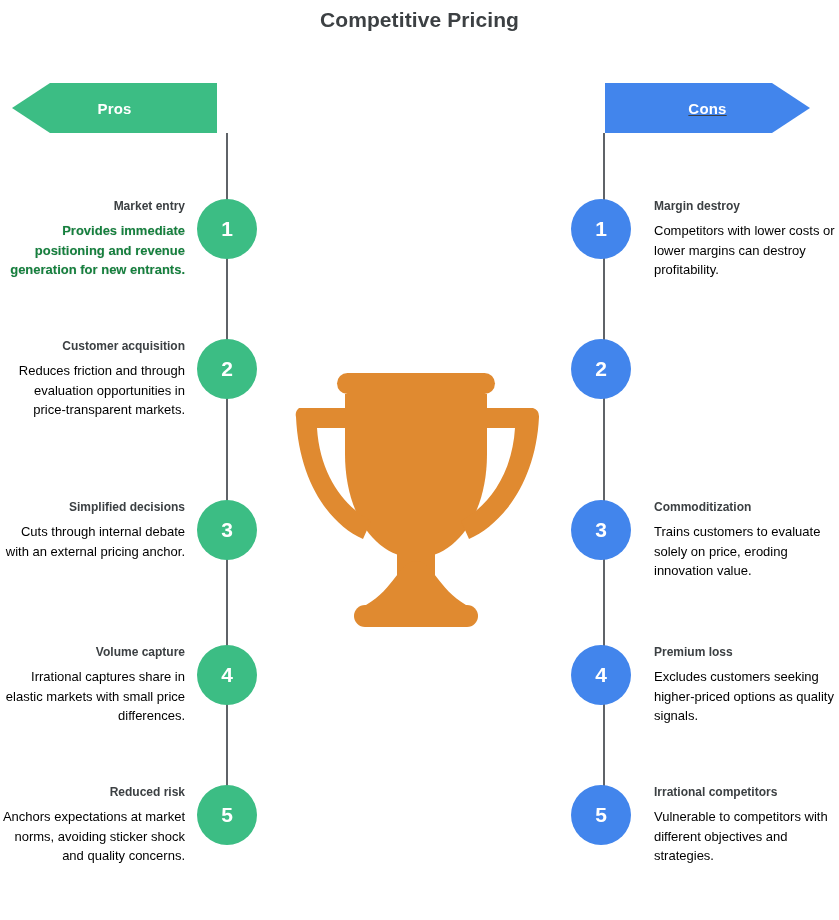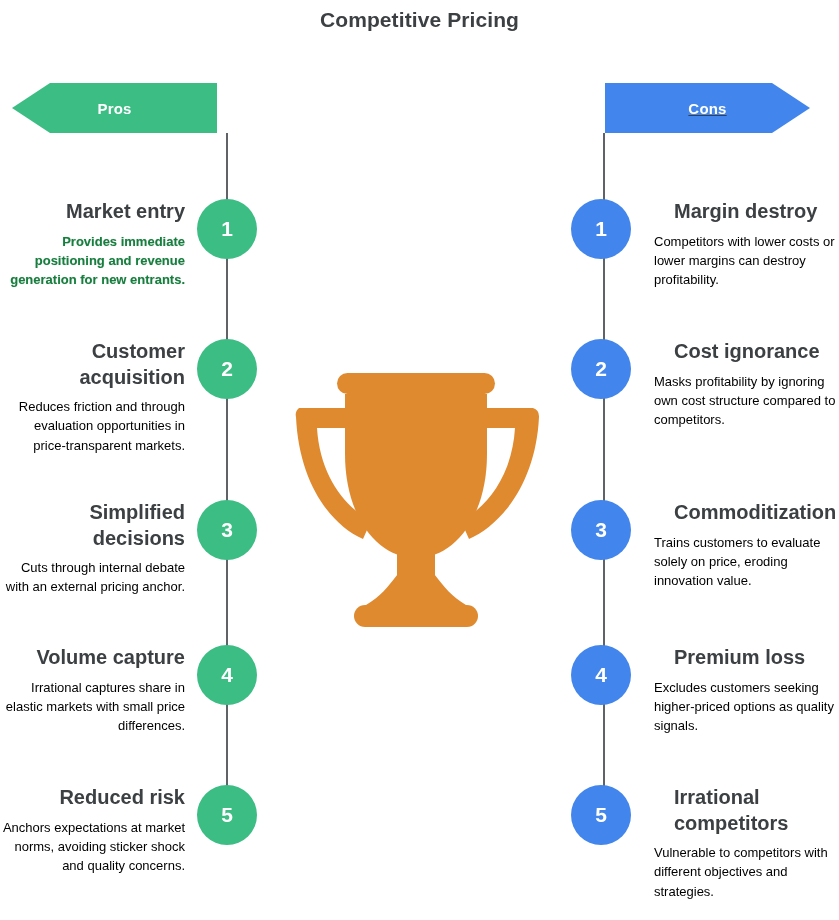--- a/index.html
+++ b/index.html
@@ -102,26 +102,25 @@
   .marker-blue  { background: #4285ec; }
 
   .row-left .marker  { margin-left: 10px; }
   .row-right .marker { margin-right: 23px; }
 
   .text-block { width: 185px; }
   .row-left  .text-block { text-align: right; padding-right: 2px; }
   .row-right .text-block { text-align: left; }
 
   .item-title {
-    font-size: 20px;
+    font-size: 12px;
     font-weight: bold;
     color: #3c4043;
     line-height: 1.28;
     margin: 0 0 7px 0;
-    padding-left: 20px;
   }
   .item-desc {
     font-size: 13px;
     line-height: 1.48;
     color: #000000;
     margin: 0;
   }
   .item-desc.emphasis {
     color: #15803d;
     font-weight: bold;
@@ -205,24 +204,20 @@
 <div class="row row-right" style="top:199px">
   <div class="marker marker-blue">1</div>
   <div class="text-block">
     <div class="item-title">Margin destroy</div>
     <div class="item-desc">Competitors with lower costs or lower margins can destroy profitability.</div>
   </div>
 </div>
 
 <div class="row row-right" style="top:339px">
   <div class="marker marker-blue">2</div>
-  <div class="text-block">
-    <div class="item-title">Cost ignorance</div>
-    <div class="item-desc">Masks profitability by ignoring own cost structure compared to competitors.</div>
-  </div>
 </div>
 
 <div class="row row-right" style="top:500px">
   <div class="marker marker-blue">3</div>
   <div class="text-block">
     <div class="item-title">Commoditization</div>
     <div class="item-desc">Trains customers to evaluate solely on price, eroding innovation value.</div>
   </div>
 </div>
 

